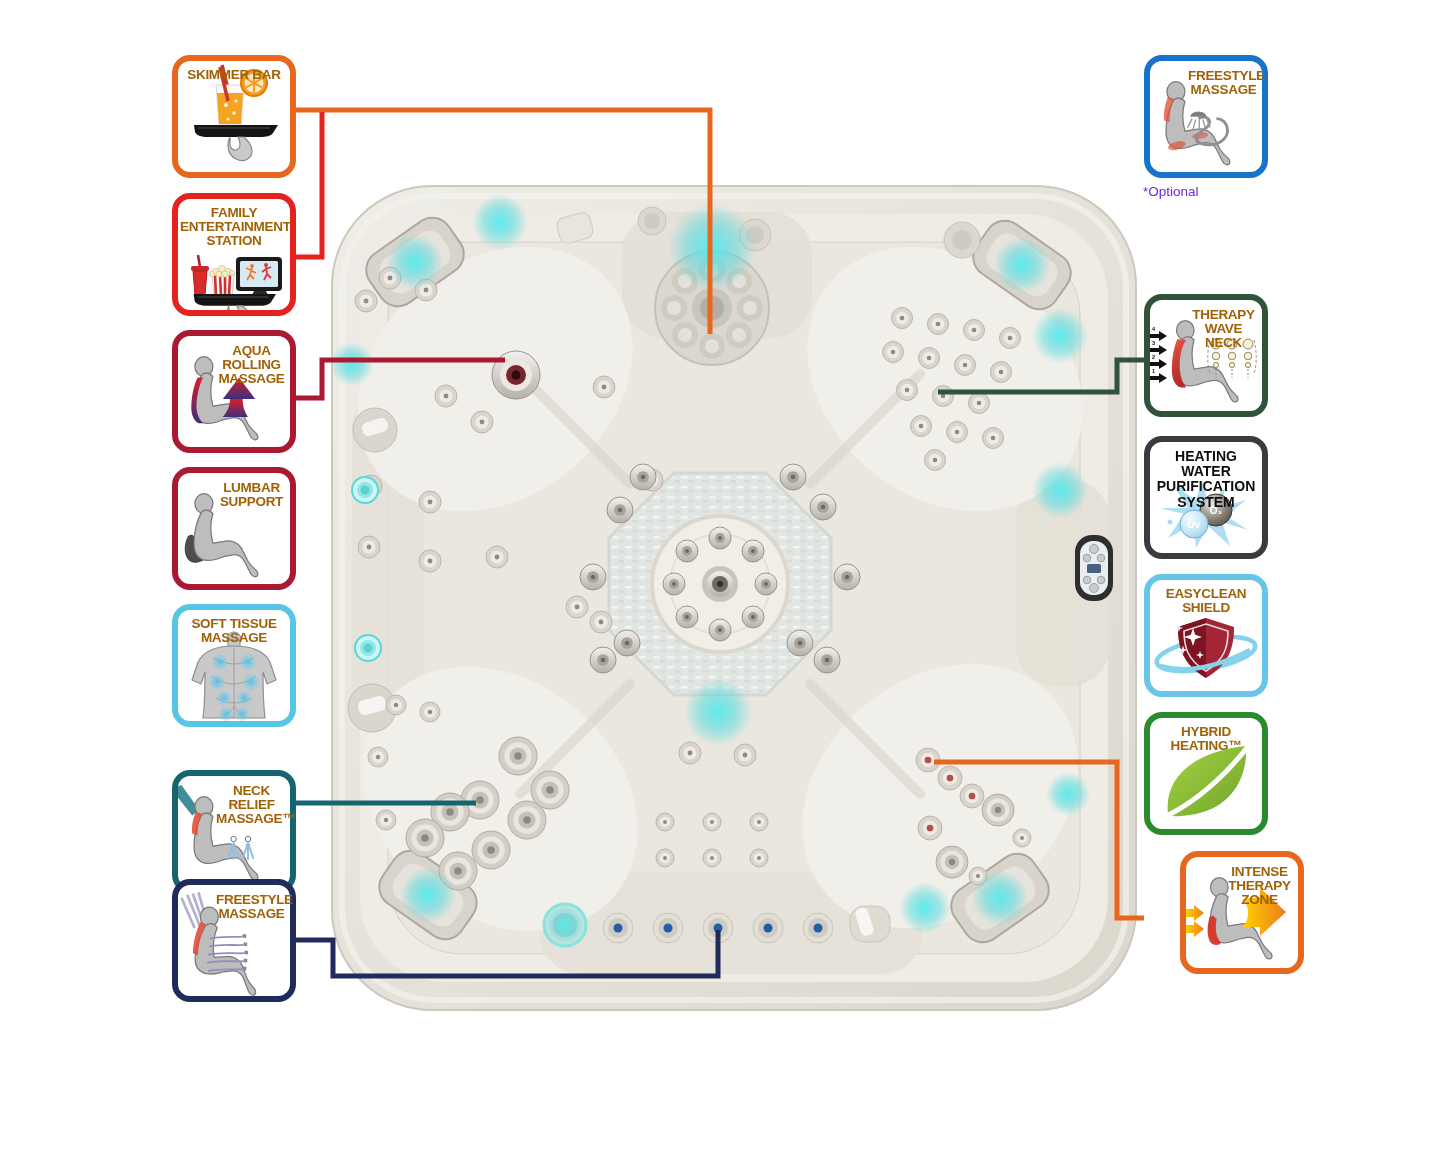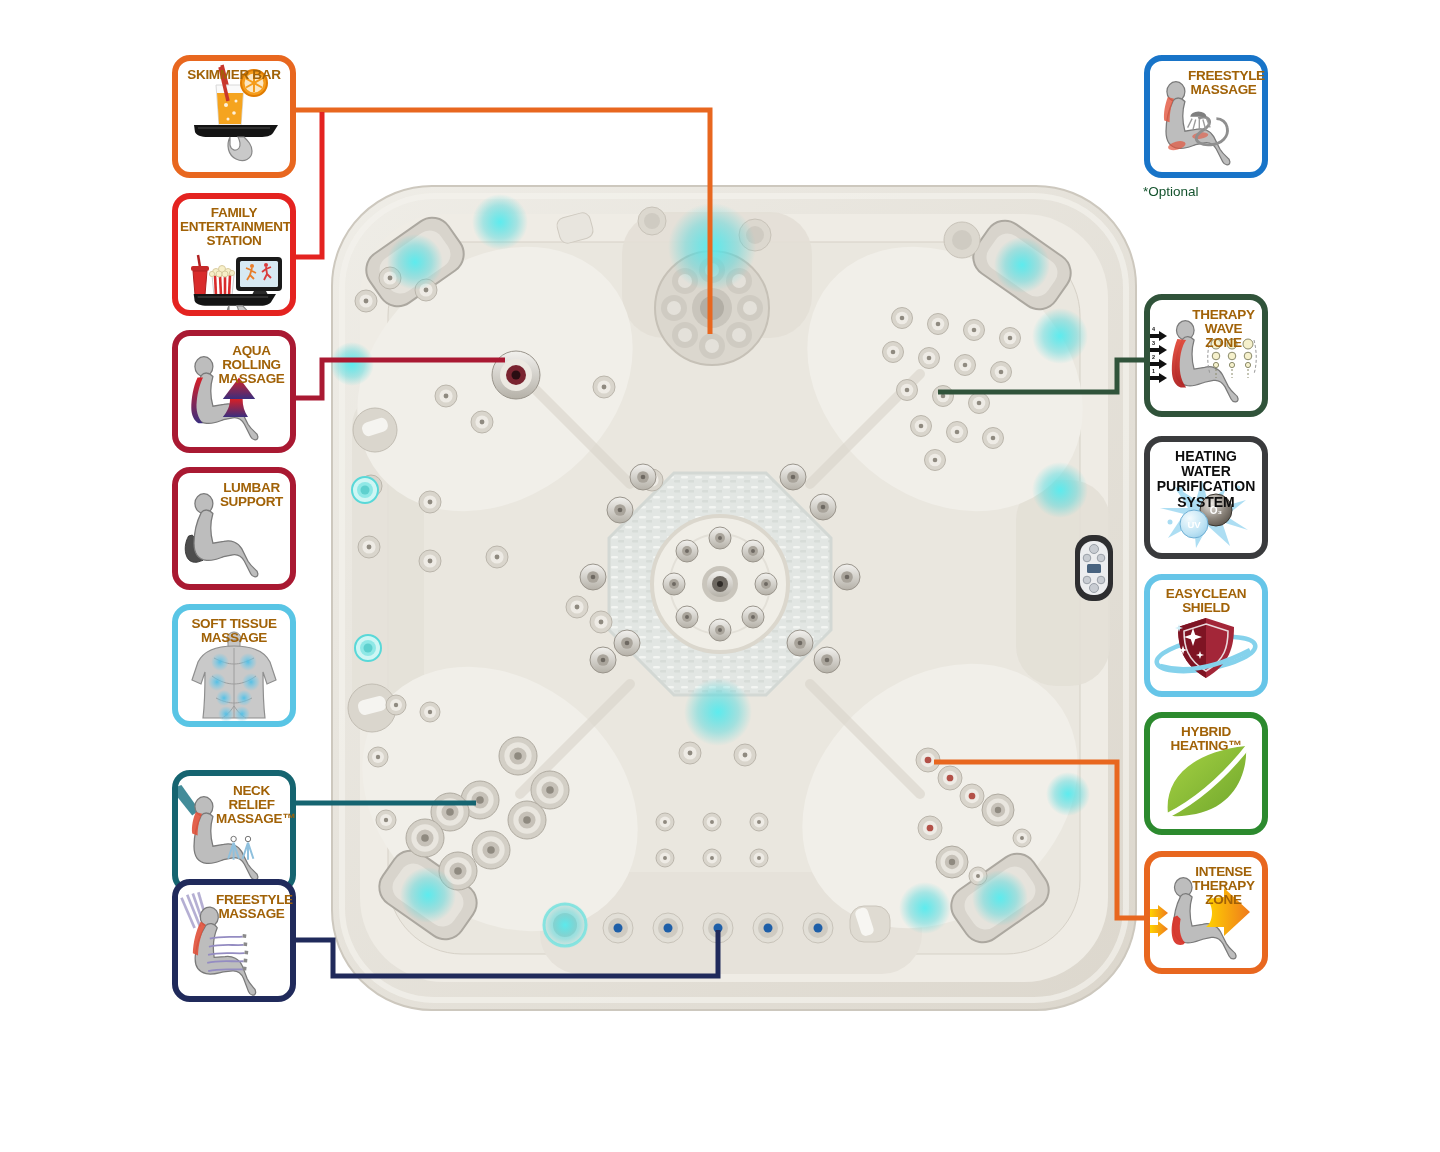--- a/index.html
+++ b/index.html
@@ -12,21 +12,21 @@
            border-radius:18px;box-sizing:border-box;z-index:10;}
   .callout .icon{position:absolute;left:0;top:0;width:112px;height:111px;}
   .co-label{position:absolute;z-index:3;font-weight:bold;color:#a16207;font-size:13.5px;
             line-height:1.05;text-align:center;letter-spacing:-0.3px;}
   .lt{left:0;right:0;top:7px;padding:0 2px;}
   .lr{top:8px;right:3px;width:71px;}
   .syn-title{position:absolute;left:0;right:0;top:6px;z-index:3;font-weight:bold;font-size:14px;
              text-align:center;color:#0d0d0d;}
   .syn-sub{position:absolute;left:6px;right:6px;top:22px;z-index:3;font-weight:bold;font-size:14px;
            line-height:1.1;text-align:center;color:#0d0d0d;}
-  .note{position:absolute;left:1143px;top:184px;font-size:13.5px;color:#14532d;z-index:10;}
+  .note{position:absolute;left:1143px;top:184px;font-size:13.5px;color:#6d28d9;z-index:10;}
   .hidden-defs{position:absolute;width:0;height:0;overflow:hidden;}
 </style>
 </head>
 <body>
 
 <svg class="hidden-defs" aria-hidden="true">
   <defs>
     <linearGradient id="gAR" x1="0" y1="0" x2="0" y2="1">
       <stop offset="0" stop-color="#D81F26"></stop>
         <stop offset="1" stop-color="#3B2E7E"></stop>
@@ -890,21 +890,21 @@
       <g stroke="#8a8a6a" stroke-dasharray="2,2" fill="none">
         <path d="M66,69 L66,78"></path>
           <path d="M82,69 L82,78"></path>
           <path d="M98,69 L98,78"></path>
       </g>
       <g stroke="#999999" stroke-dasharray="3,2" fill="none">
         <path d="M60,40 C57,52 57,64 60,74"></path>
           <path d="M104,40 C107,52 107,64 104,74"></path>
       </g>
     </svg>
-    <div class="co-label lr">THERAPY WAVE ZONE</div>
+    <div class="co-label lr">THERAPY WAVE NECK</div>
   </div>
 
   <div class="callout" style="left: 1144px; top: 436px; border-color: rgb(58, 59, 61);">
     <svg class="icon" viewBox="0 0 112 111">
       <polygon points="52,38 58,60 76,46 68,66 96,58 76,74 98,88 72,80 80,104 58,84 46,106 44,82 18,96 34,72 10,66 38,66 24,44 46,58" fill="#A9DCF2" opacity="0.95"></polygon>
       <circle cx="30" cy="48" r="3" fill="#A9DCF2"></circle>
         <circle cx="88" cy="46" r="2.5" fill="#A9DCF2"></circle>
         <circle cx="20" cy="80" r="2.5" fill="#A9DCF2"></circle>
       <circle cx="66" cy="68" r="16" fill="url(#gO3)" stroke="#3A352E"></circle>
       <text x="66" y="72" text-anchor="middle" font-family="Liberation Sans, sans-serif" font-size="10" font-weight="bold" fill="#FFFFFF">O₃</text>
@@ -931,21 +931,21 @@
   </div>
 
   <div class="callout" style="left: 1144px; top: 712px; border-color: rgb(44, 138, 46);">
     <svg class="icon" viewBox="0 0 112 111">
       <path d="M18,96 C14,62 40,34 96,28 C98,56 84,88 46,96 C34,98 24,100 18,96 Z" fill="url(#gLF)"></path>
       <path d="M8,102 C40,88 72,62 100,26" stroke="#FFFFFF" stroke-width="5" fill="none"></path>
     </svg>
     <div class="co-label lt">HYBRID HEATING™</div>
   </div>
 
-  <div class="callout" style="left: 1144px; top: 851px; border-color: rgb(232, 103, 31); padding-left: 32px;">
+  <div class="callout" style="left: 1180px; top: 851px; border-color: rgb(232, 103, 31); padding-left: 32px;">
     <svg class="icon" viewBox="0 0 112 111">
       <g transform="translate(6,18) scale(0.88)">
         <use href="#sym-person" fill="#BDBDBD" stroke="#7A7A7A" stroke-width="1.4"></use>
         <path d="M20,48 C17,58 17,68 20,75 C23,80 28,80 31,79 L33,77 C27,71 26,60 28,50 L24,46 Z" fill="#D8352A" opacity="0.95"></path>
       </g>
       <g fill="url(#gOR)">
         <polygon points="0,52 8,52 8,48 18,56 8,64 8,60 0,60"></polygon>
         <polygon points="0,68 8,68 8,64 18,72 8,80 8,76 0,76"></polygon>
       </g>
       <path d="M56,42 C64,48 64,64 56,70 L74,70 L74,79 L100,55 L74,31 L74,40 Z" fill="url(#gOR)"></path>

